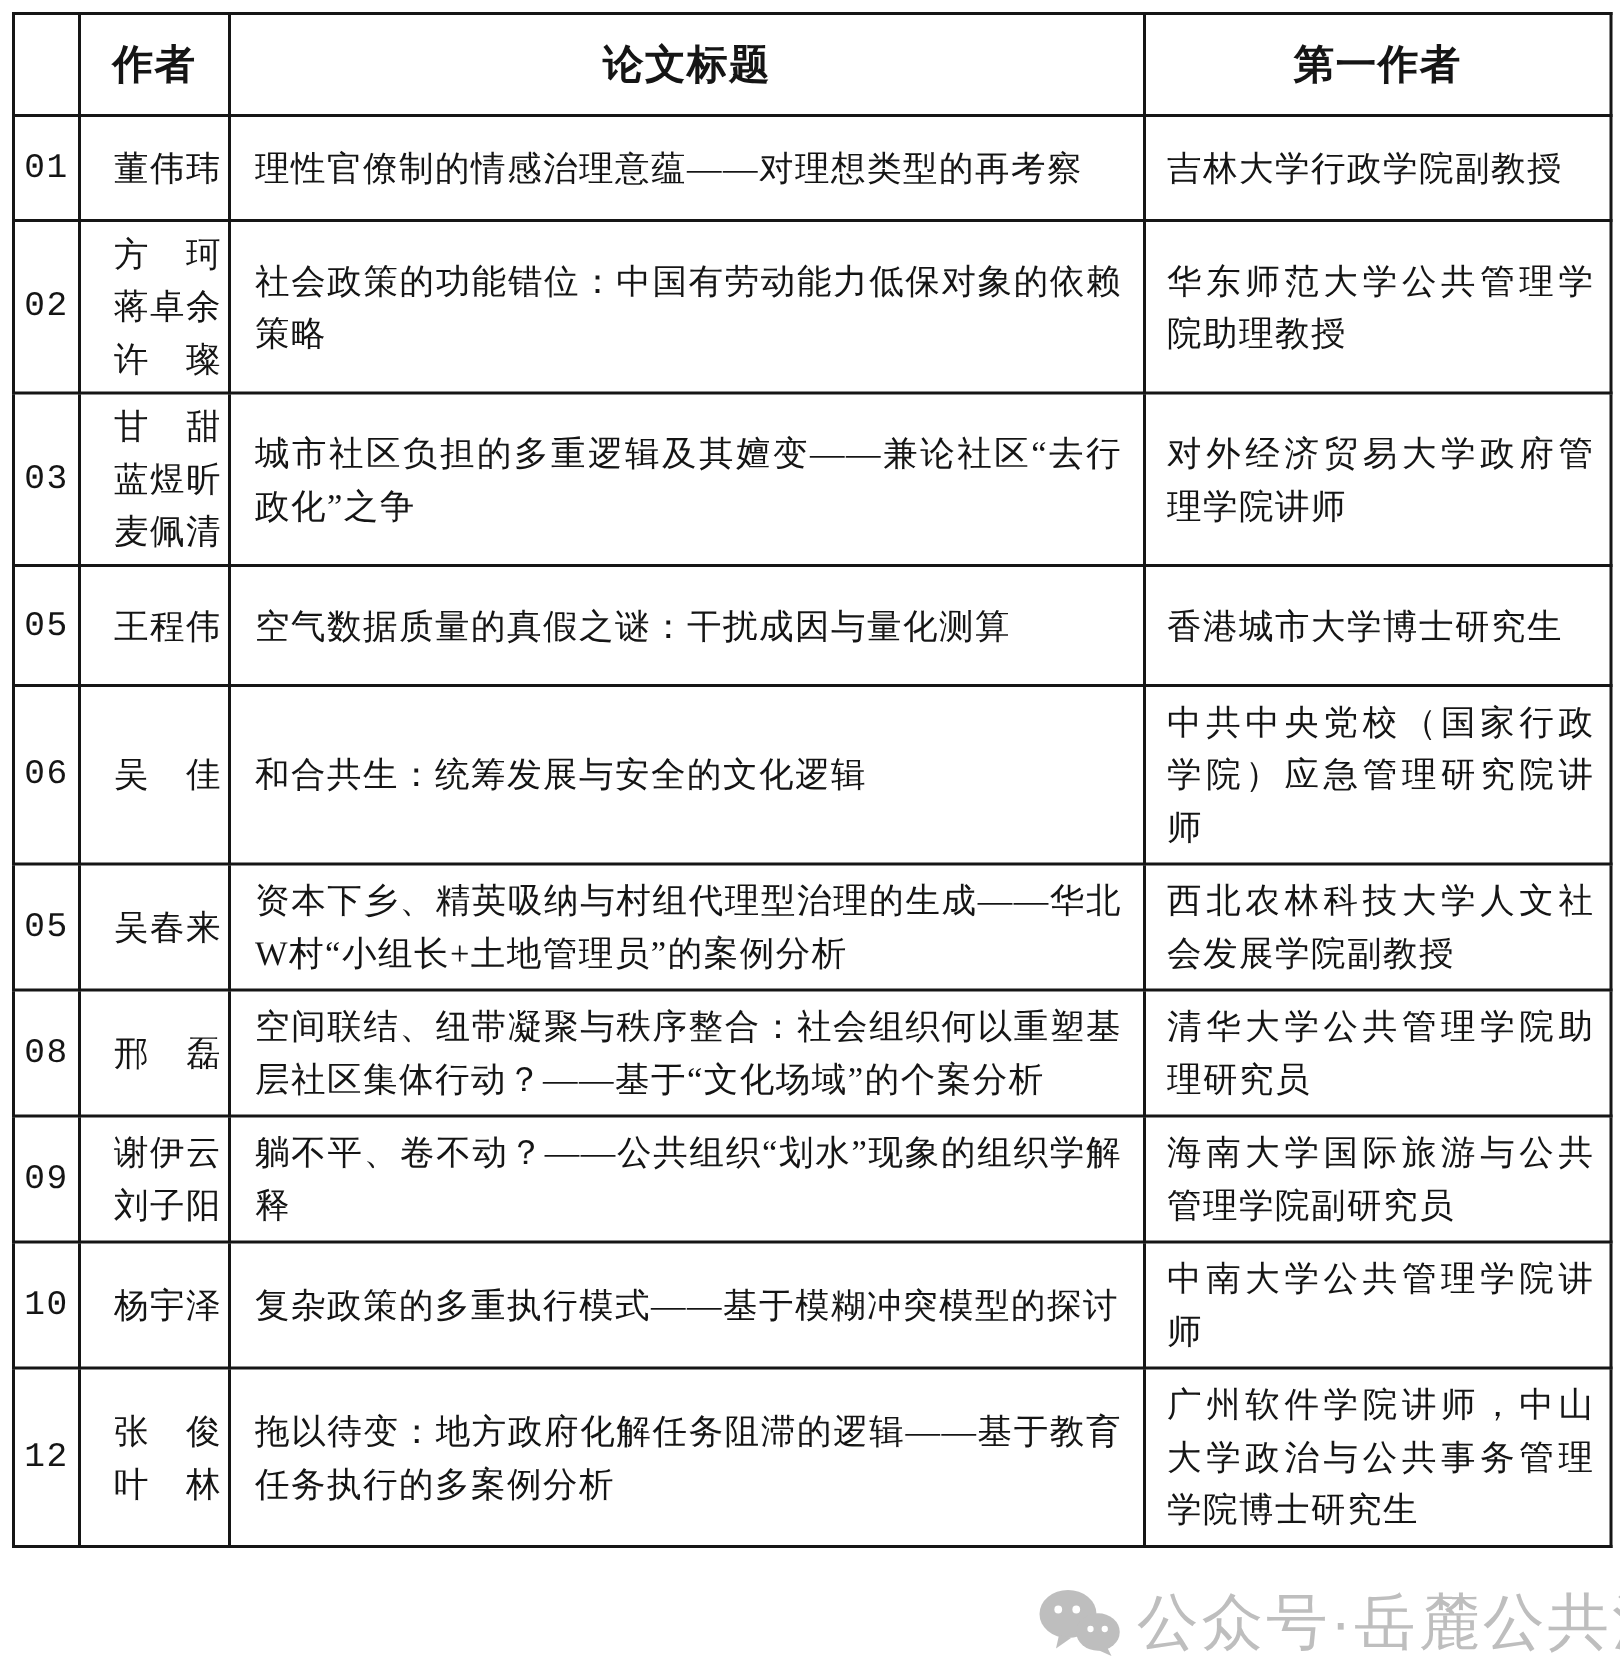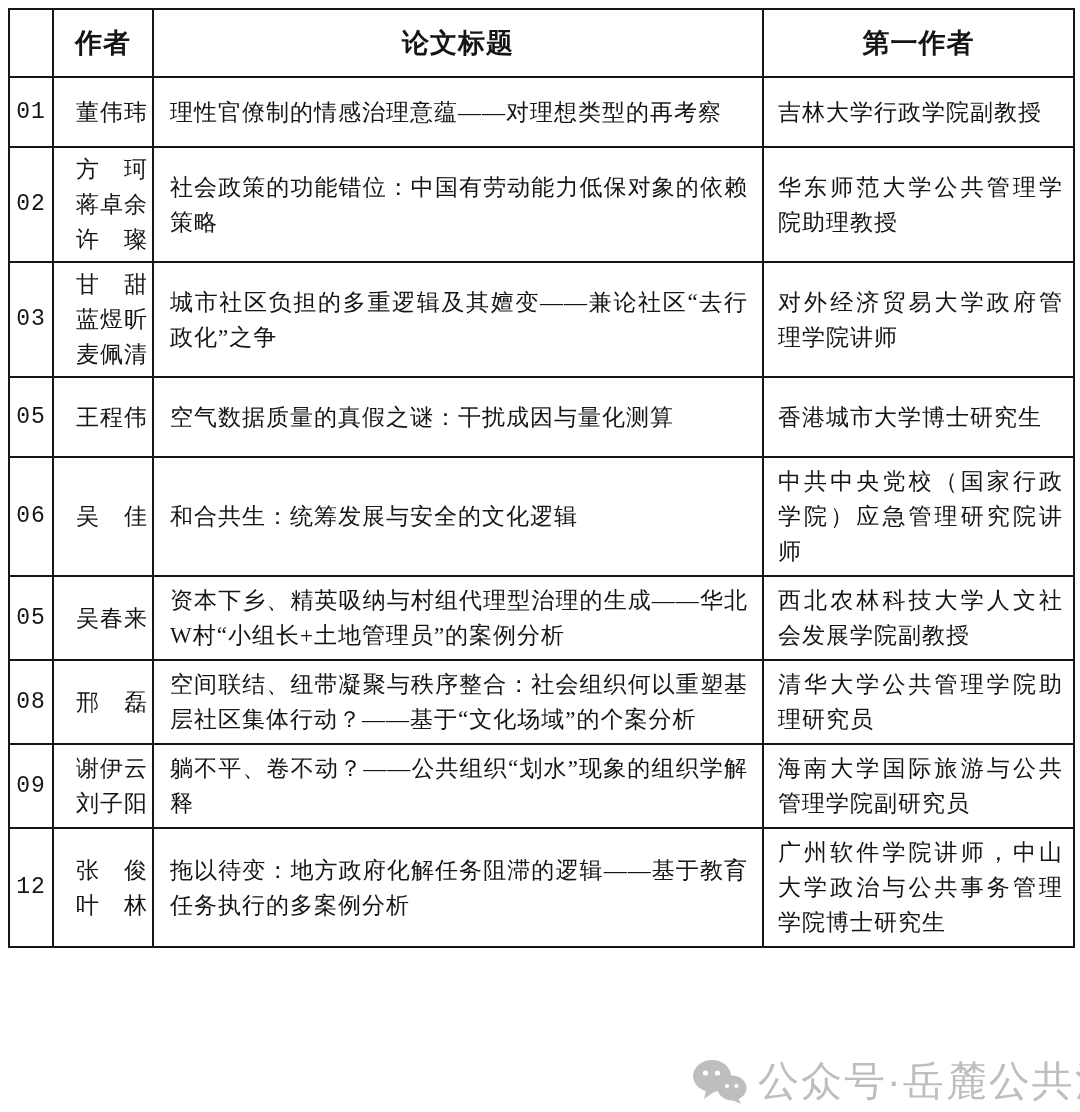--- a/index.html
+++ b/index.html
@@ -161,20 +161,26 @@
         <td class="cell-author">邢　磊</td>
         <td class="cell-title">空间联结、纽带凝聚与秩序整合：社会组织何以重塑基层社区集体行动？——基于“文化场域”的个案分析</td>
         <td class="cell-first">清华大学公共管理学院助理研究员</td>
       </tr>
       <tr>
         <td class="cell-num">09</td>
         <td class="cell-author">谢伊云
 刘子阳</td>
         <td class="cell-title">躺不平、卷不动？——公共组织“划水”现象的组织学解释</td>
         <td class="cell-first">海南大学国际旅游与公共管理学院副研究员</td>
+      </tr>
+      <tr>
+        <td class="cell-num">10</td>
+        <td class="cell-author">杨宇泽</td>
+        <td class="cell-title">复杂政策的多重执行模式——基于模糊冲突模型的探讨</td>
+        <td class="cell-first">中南大学公共管理学院讲师</td>
       </tr>
       <tr>
         <td class="cell-num">12</td>
         <td class="cell-author">张　俊
 叶　林</td>
         <td class="cell-title">拖以待变：地方政府化解任务阻滞的逻辑——基于教育任务执行的多案例分析</td>
         <td class="cell-first">广州软件学院讲师，中山大学政治与公共事务管理学院博士研究生</td>
       </tr>
 
     </tbody>

